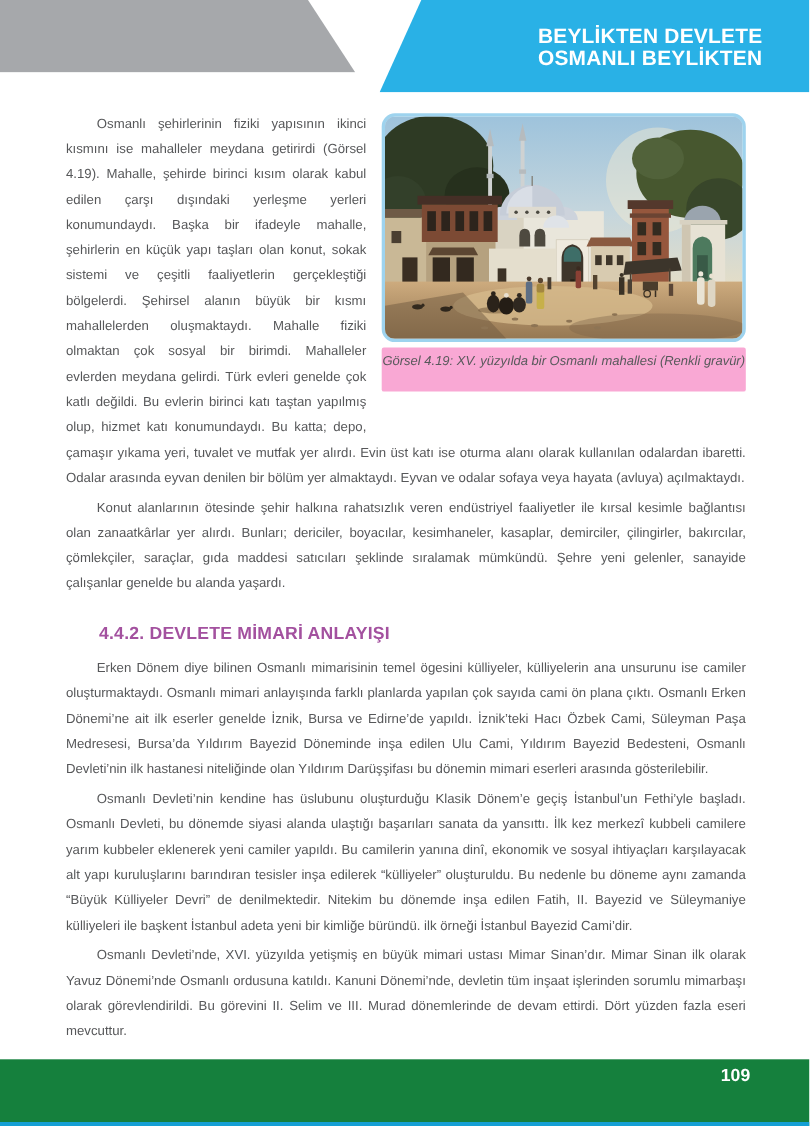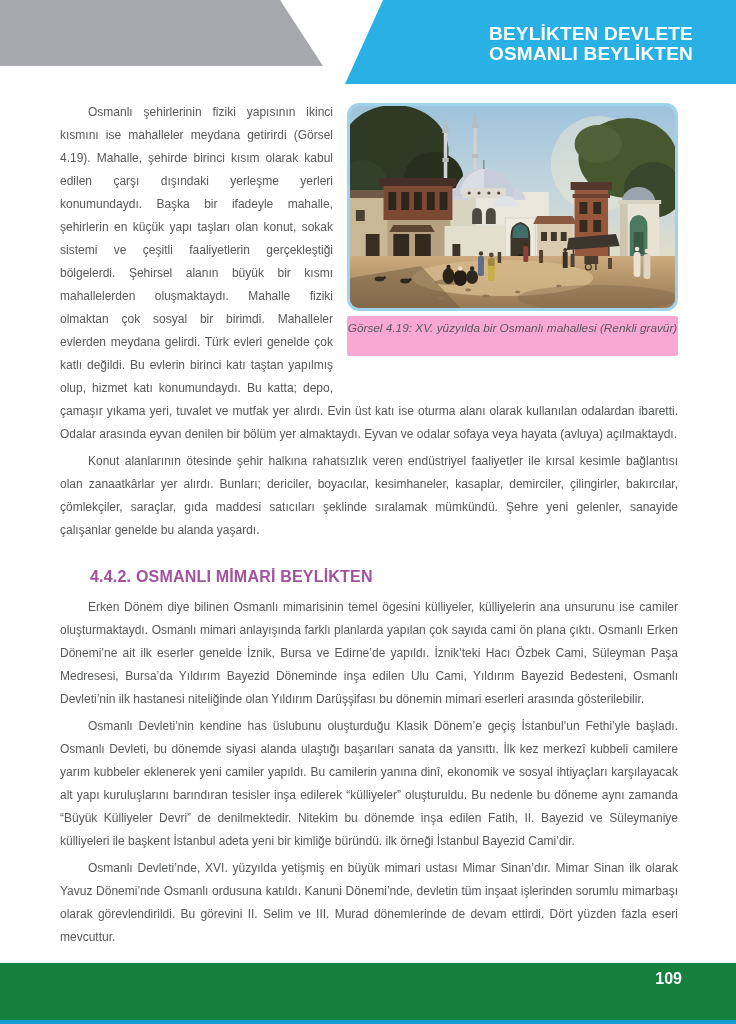--- a/index.html
+++ b/index.html
@@ -227,21 +227,21 @@
               <circle cx="61" cy="173.5" r="1.5" fill="#2e261c"></circle>
           </g>
         </svg>
       </div>
       <div class="caption">Görsel 4.19: XV. yüzyılda bir Osmanlı mahallesi (Renkli gravür)</div>
     </div>
 
     <p class="body">Osmanlı şehirlerinin fiziki yapısının ikinci kısmını ise mahalleler meydana getirirdi (Görsel 4.19). Mahalle, şehirde birinci kısım olarak kabul edilen çarşı dışındaki yerleşme yerleri konumundaydı. Başka bir ifadeyle mahalle, şehirlerin en küçük yapı taşları olan konut, sokak sistemi ve çeşitli faaliyetlerin gerçekleştiği bölgelerdi. Şehirsel alanın büyük bir kısmı mahallelerden oluşmaktaydı. Mahalle fiziki olmaktan çok sosyal bir birimdi. Mahalleler evlerden meydana gelirdi. Türk evleri genelde çok katlı değildi. Bu evlerin birinci katı taştan yapılmış olup, hizmet katı konumundaydı. Bu katta; depo, çamaşır yıkama yeri, tuvalet ve mutfak yer alırdı. Evin üst katı ise oturma alanı olarak kullanılan odalardan ibaretti. Odalar arasında eyvan denilen bir bölüm yer almaktaydı. Eyvan ve odalar sofaya veya hayata (avluya) açılmaktaydı.</p>
     <p class="body">Konut alanlarının ötesinde şehir halkına rahatsızlık veren endüstriyel faaliyetler ile kırsal kesimle bağlantısı olan zanaatkârlar yer alırdı. Bunları; dericiler, boyacılar, kesimhaneler, kasaplar, demirciler, çilingirler, bakırcılar, çömlekçiler, saraçlar, gıda maddesi satıcıları şeklinde sıralamak mümkündü. Şehre yeni gelenler, sanayide çalışanlar genelde bu alanda yaşardı.</p>
 
-    <h3 class="section-heading">4.4.2. OSMANLI MİMARİ BEYLİKTEN</h3>
+    <h3 class="section-heading">4.4.2. DEVLETE MİMARİ ANLAYIŞI</h3>
 
     <p class="body">Erken Dönem diye bilinen Osmanlı mimarisinin temel ögesini külliyeler, külliyelerin ana unsurunu ise camiler oluşturmaktaydı. Osmanlı mimari anlayışında farklı planlarda yapılan çok sayıda cami ön plana çıktı. Osmanlı Erken Dönemi’ne ait ilk eserler genelde İznik, Bursa ve Edirne’de yapıldı. İznik’teki Hacı Özbek Cami, Süleyman Paşa Medresesi, Bursa’da Yıldırım Bayezid Döneminde inşa edilen Ulu Cami, Yıldırım Bayezid Bedesteni, Osmanlı Devleti’nin ilk hastanesi niteliğinde olan Yıldırım Darüşşifası bu dönemin mimari eserleri arasında gösterilebilir.</p>
     <p class="body">Osmanlı Devleti’nin kendine has üslubunu oluşturduğu Klasik Dönem’e geçiş İstanbul’un Fethi’yle başladı. Osmanlı Devleti, bu dönemde siyasi alanda ulaştığı başarıları sanata da yansıttı. İlk kez merkezî kubbeli camilere yarım kubbeler eklenerek yeni camiler yapıldı. Bu camilerin yanına dinî, ekonomik ve sosyal ihtiyaçları karşılayacak alt yapı kuruluşlarını barındıran tesisler inşa edilerek “külliyeler” oluşturuldu. Bu nedenle bu döneme aynı zamanda “Büyük Külliyeler Devri” de denilmektedir. Nitekim bu dönemde inşa edilen Fatih, II. Bayezid ve Süleymaniye külliyeleri ile başkent İstanbul adeta yeni bir kimliğe büründü. ilk örneği İstanbul Bayezid Cami’dir.</p>
     <p class="body">Osmanlı Devleti’nde, XVI. yüzyılda yetişmiş en büyük mimari ustası Mimar Sinan’dır. Mimar Sinan ilk olarak Yavuz Dönemi’nde Osmanlı ordusuna katıldı. Kanuni Dönemi’nde, devletin tüm inşaat işlerinden sorumlu mimarbaşı olarak görevlendirildi. Bu görevini II. Selim ve III. Murad dönemlerinde de devam ettirdi. Dört yüzden fazla eseri mevcuttur.</p>
   </div>
 
   <div class="footer">
     <span class="page-number">109</span>
     <div class="footer-strip"></div>
   </div>

